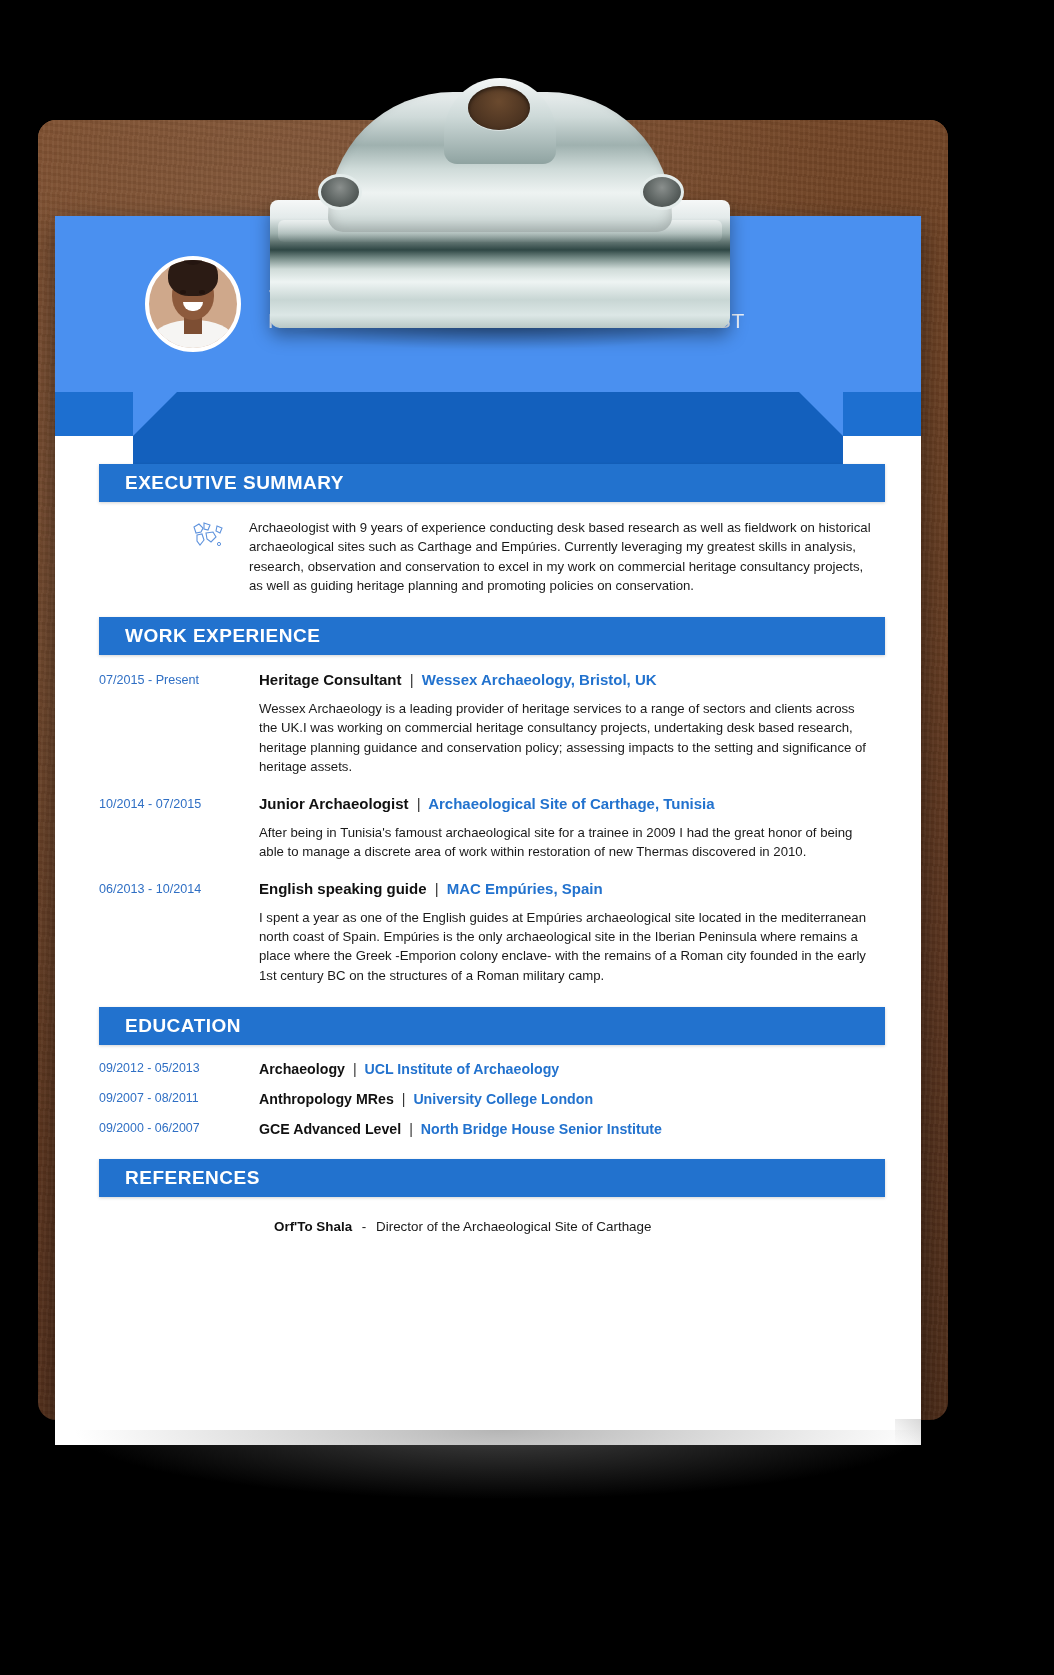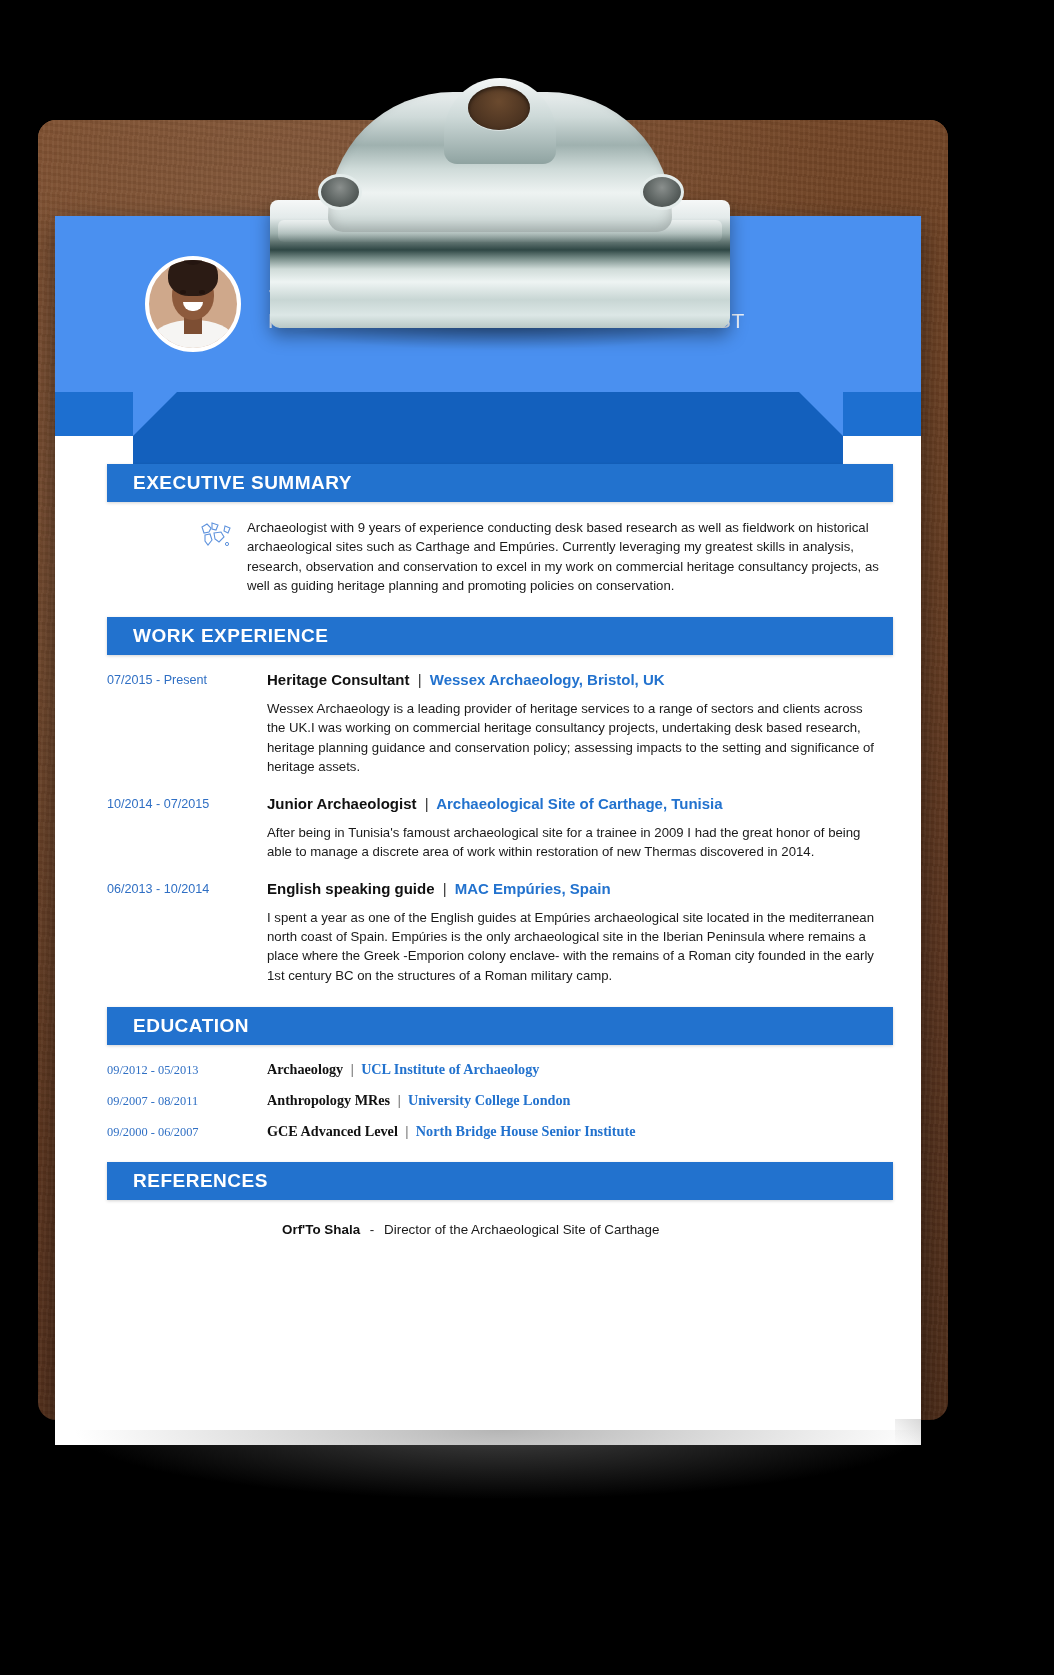--- a/index.html
+++ b/index.html
@@ -199,21 +199,21 @@
     top: 176px;
     width: 44px;
     height: 44px;
     background: #4a90f0;
     clip-path: polygon(100% 0, 0 0, 100% 100%);
   }
 
   
   .body-area {
     position: absolute;
-    left: 12px;
+    left: 4px;
     top: 248px;
     width: 866px;
   }
   .section-bar {
     margin: 0 40px;
     height: 38px;
     background: #2272ce;
     display: flex;
     align-items: center;
     box-shadow: 0 1px 3px rgba(0,0,0,0.18);
@@ -222,21 +222,21 @@
     color: #ffffff;
     font-size: 19px;
     font-weight: 700;
     letter-spacing: 0.5px;
     padding-left: 26px;
   }
 
   .summary-row {
     display: flex;
     padding: 16px 52px 6px 132px;
-    gap: 14px;
+    gap: 24px;
   }
   .summary-icon { flex: 0 0 auto; padding-top: 3px; }
   .summary-text {
     font-size: 13.2px;
     line-height: 1.46;
     color: #1a1a1a;
   }
 
   .entry {
     display: flex;
@@ -271,22 +271,21 @@
     margin-top: 11px;
   }
 
   .exp-block { margin-top: 18px; }
   .exp-block.first { margin-top: 16px; }
 
   .edu-row {
     display: flex;
     padding: 0 52px 0 40px;
     margin-top: 14px;
-    align-items: flex-end;
-    font-family: Liberation Serif, serif;
+    align-items: flex-start;
   }
   .edu-row.first { margin-top: 16px; }
   .edu-date {
     flex: 0 0 160px;
     font-size: 12.4px;
     color: #2f6fc4;
     white-space: nowrap;
   }
   .edu-title {
     font-size: 14.2px;
@@ -523,21 +522,21 @@
 
     <div class="exp-block">
       <div class="entry">
         <div class="entry-date">10/2014 - 07/2015</div>
         <div class="entry-main">
           <div class="entry-title">
             <span>Junior Archaeologist</span>
             <span class="entry-sep">|</span>
             <span class="entry-org">Archaeological Site of Carthage, Tunisia</span>
           </div>
-          <div class="entry-desc">After being in Tunisia's famoust archaeological site for a trainee in 2009 I had the great honor of being able to manage a discrete area of work within restoration of new Thermas discovered in 2014.</div>
+          <div class="entry-desc">After being in Tunisia's famoust archaeological site for a trainee in 2009 I had the great honor of being able to manage a discrete area of work within restoration of new Thermas discovered in 2010.</div>
         </div>
       </div>
     </div>
 
     <div class="exp-block">
       <div class="entry">
         <div class="entry-date">06/2013 - 10/2014</div>
         <div class="entry-main">
           <div class="entry-title">
             <span>English speaking guide</span>

